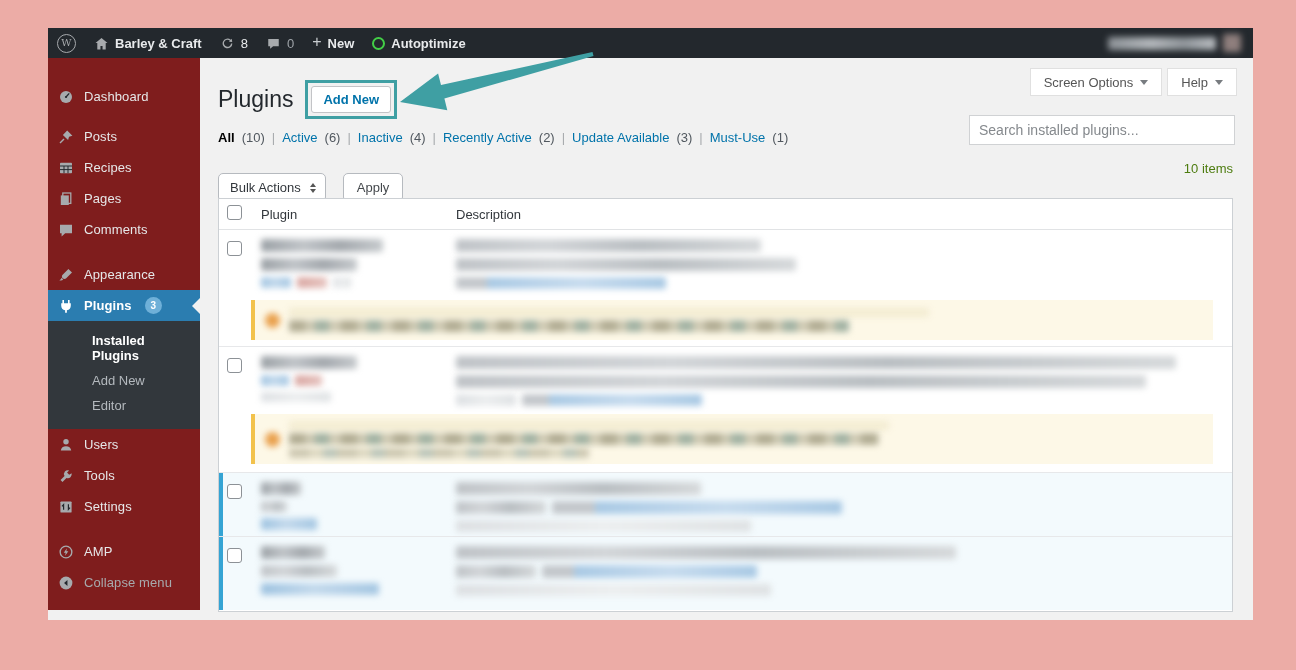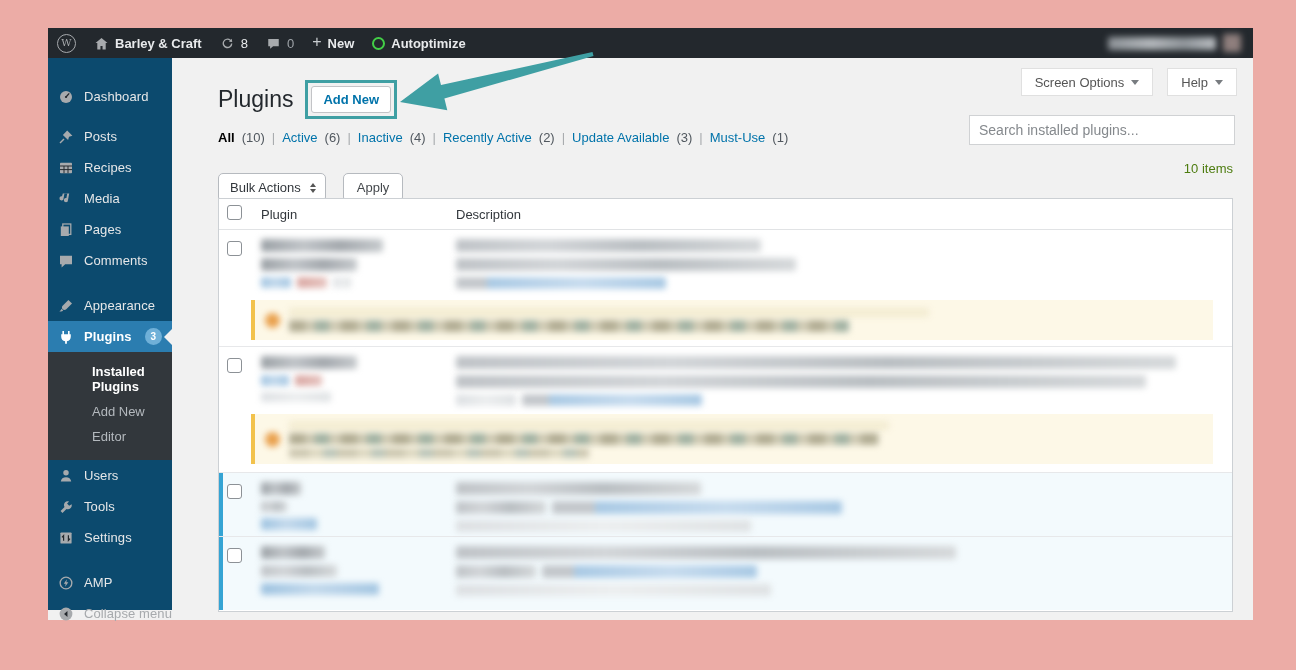--- a/index.html
+++ b/index.html
@@ -32,42 +32,42 @@
   .bg-lt{background:linear-gradient(90deg,#dde0e3,#eceeef 50%,#dfe2e4);}
   .bg-bl{background:linear-gradient(90deg,#9dc2e0,#c3d9ec 45%,#a4c6e2);}
   .bg-blmix{background:linear-gradient(90deg,#c3c7cb 15%,#a9c9e4 15%,#c6dbee 60%,#a9c9e4);}
   .bg-rd{background:linear-gradient(90deg,#d9a6a1,#e6c3bf);}
   .bg-ol{background:repeating-linear-gradient(90deg,#b3ae95 0 16px,#ccc8b2 16px 26px,#a3b3a4 26px 40px,#cfcab4 40px 52px);}
   .bg-ol2{background:repeating-linear-gradient(90deg,#cdc8b2 0 20px,#ddd8c2 20px 34px,#bcc6ba 34px 48px);}
   .bg-cream{background:#f3ecd2;}
   .bg-orange{background:#e9a04c;}
 
   
-  .sidebar{position:absolute;left:0;top:30px;width:124px;bottom:10px;background:#0c4a6e;
+  .sidebar{position:absolute;left:0;top:30px;width:152px;bottom:10px;background:#7f1d1d;
     color:#e6e7e8;font-size:13px;z-index:5;}
   .side-pad{height:23px;}
   .menu-item{display:flex;align-items:center;height:31px;padding-left:9px;gap:9px;position:relative;cursor:pointer;}
   .menu-item .mi-ic{width:18px;display:flex;justify-content:center;}
   .menu-item svg{display:block;}
   .mi-label{letter-spacing:.1px;}
   .menu-gap{height:14px;}
   .menu-gap-sm{height:9px;}
   .menu-item.active{background:#2b7db0;color:#fff;font-weight:700;}
   .menu-item.active::after{content:"";position:absolute;right:0;top:50%;margin-top:-8px;
     border:8px solid transparent;border-right-color:#f1f1f1;}
   .badge{background:#6fb0d8;color:#fff;border-radius:50%;min-width:17px;height:17px;line-height:17px;
     text-align:center;font-size:10px;font-weight:700;margin-left:4px;}
   .submenu{background:#32373c;padding:7px 0 11px;}
   .sub-item{padding:5px 8px 5px 44px;color:#b4b9be;cursor:pointer;font-size:13px;}
   .sub-item.current{color:#fff;font-weight:700;}
   .dim{color:#a7aaad;}
 
   
   .content{position:absolute;left:152px;top:30px;right:0;bottom:0;background:#f1f1f1;}
-  .tabs{position:absolute;top:10px;right:16px;display:flex;gap:14px;z-index:2;}
+  .tabs{position:absolute;top:10px;right:16px;display:flex;gap:5px;z-index:2;}
   .tab{background:#fff;border:1px solid #e0e0e0;height:26px;display:flex;align-items:center;gap:7px;
     padding:0 13px;font-size:13px;color:#555;cursor:pointer;}
   .caret{width:0;height:0;border-left:4px solid transparent;border-right:4px solid transparent;border-top:5px solid #787c80;}
 
   .headrow{position:absolute;left:18px;top:22px;display:flex;align-items:center;z-index:2;}
   .page-title{font-size:23px;font-weight:400;color:#23282d;margin:0;line-height:1.3;}
   .annot-box{border:3px solid #3f9fa3;margin-left:12px;padding:3px;display:inline-block;}
   .addnew{background:#fff;border:1px solid #c3c4c7;border-radius:3px;color:#0073aa;
     font-size:13px;font-weight:600;padding:5px 11px;display:inline-block;cursor:pointer;}
 
@@ -185,28 +185,20 @@
         <svg width="16" height="16" viewBox="0 0 20 20">
             <rect x="2.5" y="3.5" width="15" height="13" rx="1" fill="#a7aaad"></rect>
             <path d="M2.5 7.5h15M7.5 7.5v9M12.5 7.5v9M2.5 12h15" stroke="#23282d" stroke-width="1.2"></path>
           </svg>
       </span>
       <span class="mi-label">Recipes</span>
     </div>
     <div class="menu-item">
       <span class="mi-ic">
         <svg width="16" height="16" viewBox="0 0 20 20">
-            <path d="M6 3h8l-1.5 8.2a2.6 2.6 0 1 1-2-2.4l1-5.3H8l-1 5.6a2.6 2.6 0 1 1-2-2.4z" fill="#a7aaad"></path>
-          </svg>
-      </span>
-      <span class="mi-label">Media</span>
-    </div>
-    <div class="menu-item">
-      <span class="mi-ic">
-        <svg width="16" height="16" viewBox="0 0 20 20">
             <rect x="6" y="2.5" width="10" height="13" fill="none" stroke="#a7aaad" stroke-width="1.6"></rect>
             <rect x="3.5" y="5.5" width="10" height="12" fill="#a7aaad"></rect>
           </svg>
       </span>
       <span class="mi-label">Pages</span>
     </div>
     <div class="menu-item">
       <span class="mi-ic">
         <svg width="16" height="16" viewBox="0 0 20 20">
             <path d="M2.5 3.5h15v10.5H9l-4.5 4v-4h-2z" fill="#a7aaad"></path>

